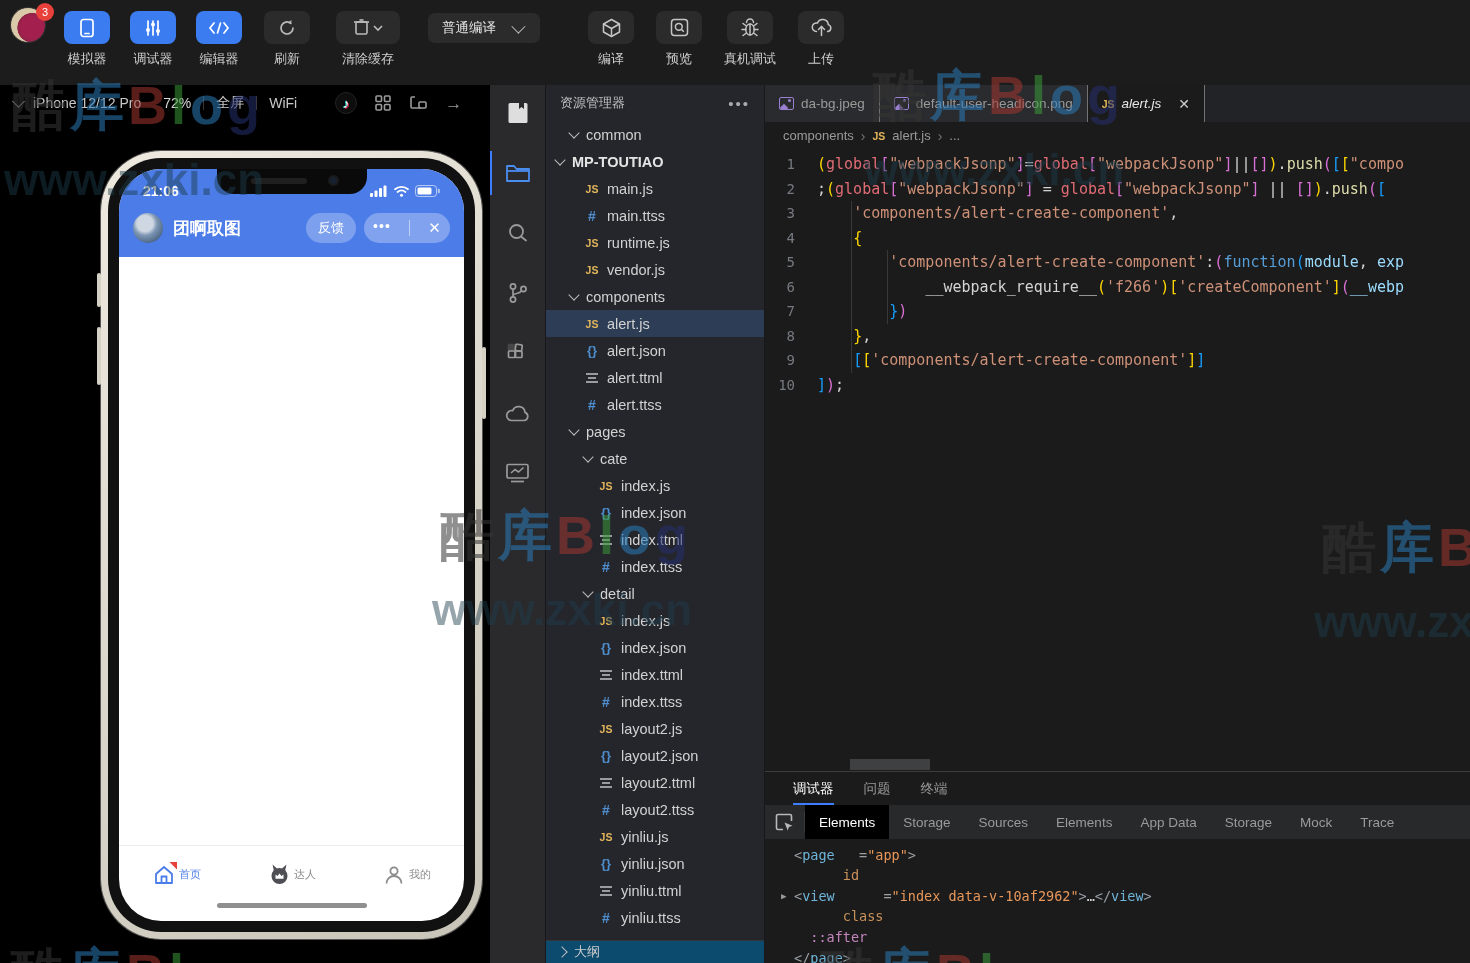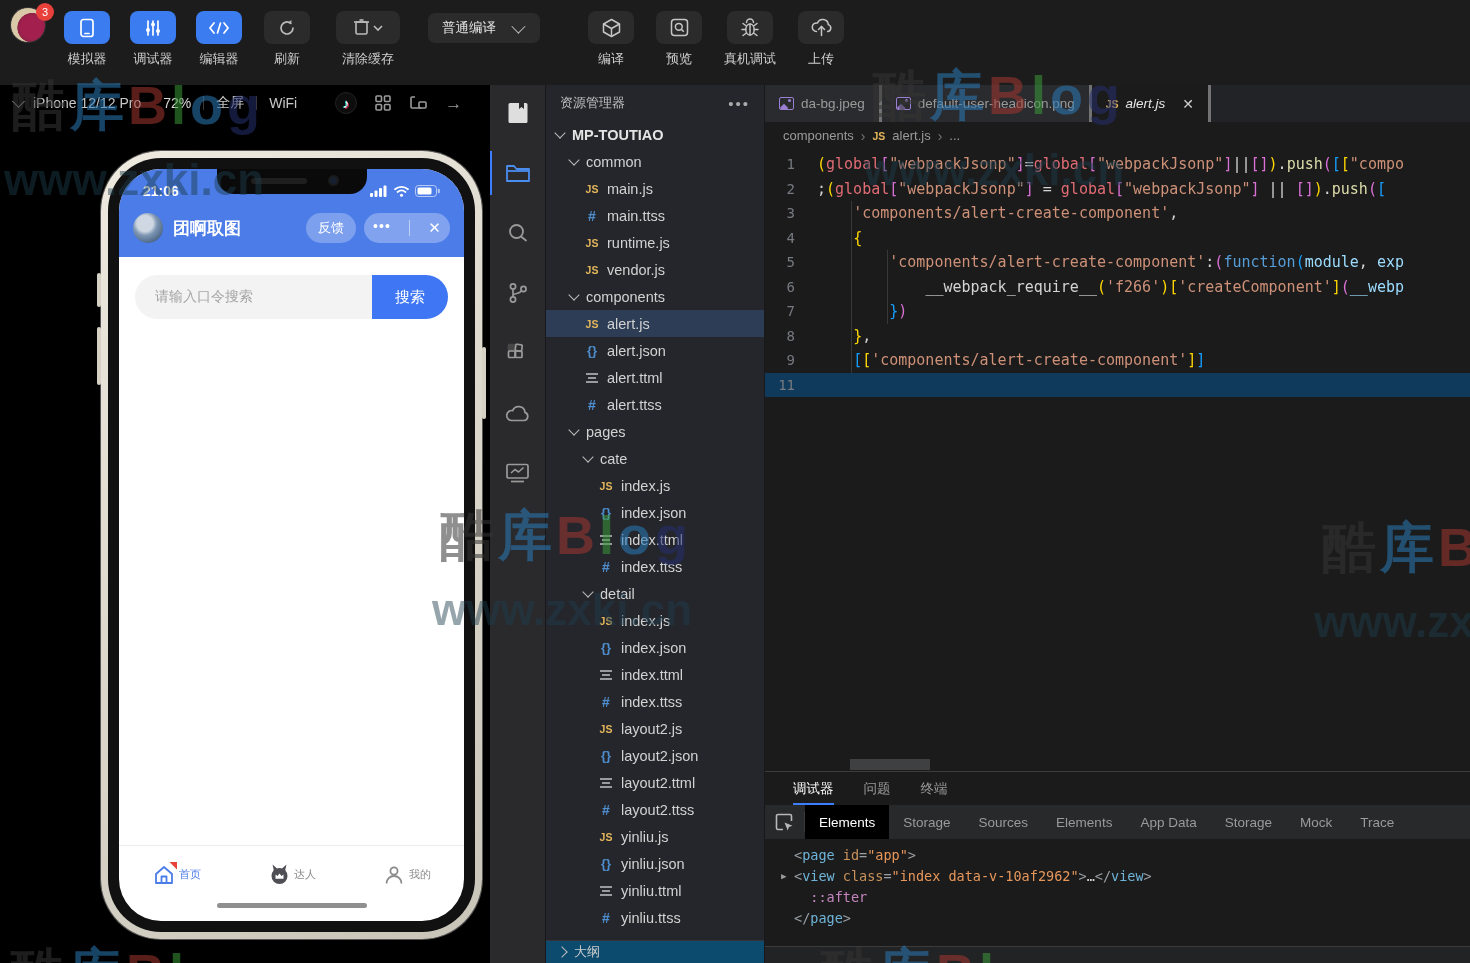--- a/index.html
+++ b/index.html
@@ -112,21 +112,21 @@
   .fi-ttml { display:inline-block; }
   .fi-ttml i { display:block; height:2px; background:#9a9aa0; margin:2px auto; }
   .outline-bar { position:absolute; left:0; right:0; bottom:0; height:23px; background:#0c4a6e;
     border-top:1px solid #36363a; display:flex; align-items:center; padding-left:12px; font-size:13px; color:#cfcfcf; }
   .outline-bar .t-chev { transform:rotate(-45deg); margin-top:0; }
 
   
   .editor-col { flex:1; display:flex; flex-direction:column; background:#1b1b1b; position:relative; overflow:hidden; }
   .tabstrip { height:37px; background:#222326; display:flex; flex:none; }
   .etab { display:flex; align-items:center; gap:7px; padding:0 14px; font-size:13.5px; color:#9a9a9a;
-    background:#2a2b2e; border-right:3px solid #737373; }
+    background:#2a2b2e; border-right:1px solid #737373; }
   .etab.active { background:#1b1b1b; color:#e6e6e6; }
   .etab.active .etab-label { font-style:italic; }
   .etab .close { margin-left:10px; color:#cfcfcf; font-size:14px; }
   .img-ico { width:15px; height:13px; border:1.5px solid #9b7fd0; border-radius:2px; position:relative; overflow:hidden; }
   .img-ico::after { content:""; position:absolute; left:1px; bottom:-2px; width:6px; height:6px;
     background:#9b7fd0; transform:rotate(45deg); }
   .img-ico::before { content:""; position:absolute; right:2px; top:1px; width:3px; height:3px; border-radius:50%; background:#9b7fd0; }
   .js-ico { color:#e2b55a; font-size:10.5px; font-weight:bold; }
   .breadcrumb { height:27px; display:flex; align-items:center; padding-left:18px; gap:7px;
     font-size:13px; color:#9a9a9a; flex:none; background:#1b1b1b; }
@@ -154,21 +154,21 @@
   .dbg-tab.active { color:#fff; box-shadow:inset 0 -2px 0 #3d7eff; }
   .devtools-tabs { height:34px; background:#28292b; display:flex; align-items:center; font-size:13.5px; color:#9a9a9a; flex:none; }
   .dt-inspect { width:40px; display:flex; align-items:center; justify-content:center;
     border-right:1px solid #3a3a3a; height:20px; }
   .dt-tab { padding:0 14px; height:100%; display:flex; align-items:center; }
   .dt-tab.active { background:#000; color:#fff; }
   .dom { flex:1; font-family:"DejaVu Sans Mono","Liberation Mono",monospace; font-size:13.5px;
     line-height:21px; padding:6px 0 0 16px; }
   .dom-line { display:flex; white-space:pre; }
   .dom-arrow { width:13px; color:#9a9a9a; font-size:9px; line-height:21px; flex:none; }
-  .dm-pun { color:#9aa0a6; } .dm-tag { color:#6fb4d8; } .dm-attr { color:#c8925a; }
+  .dm-pun { color:#9aa0a6; } .dm-tag { color:#6fb4d8; } .dm-attr { color:#c8925a;margin-top:20px; }
   .dm-val { color:#e8975a; } .dm-pseudo { color:#c586c0; } .dm-txt { color:#d4d4d4; }
   .dbg-bottom { flex:none; height:17px; border-top:1px solid #3c3c3c; background:#222325; }
 
   
   .wm { position:absolute; pointer-events:none; opacity:.55; z-index:50; }
   .wm-l1 { font-size:54px; font-weight:bold; letter-spacing:4px; white-space:nowrap; line-height:1; }
   .wm-l2 { font-size:44px; font-weight:bold; margin-top:26px; margin-left:-8px; color:#1e3d4d; white-space:nowrap; line-height:1; opacity:.85; }
   .wc-k1 { color:#353535; } .wc-k2 { color:#2a7ab8; } .wc-B { color:#a33730; }
   .wc-l { color:#3a9a3a; } .wc-o { color:#2a7ab8; } .wc-g { color:#26306e; }
 
@@ -388,26 +388,20 @@
                 <div class="p-apptitle">团啊取图</div>
                 <div class="p-feedback">反馈</div>
                 <div class="p-capsule">
                   <span class="dots">•••</span>
                   <span class="cdiv"></span>
                   <span class="x">✕</span>
                 </div>
               </div>
             </div>
 
-            <div class="p-search">
-              <div class="p-search-pill">
-                <div class="p-search-input">请输入口令搜索</div>
-                <div class="p-search-btn">搜索</div>
-              </div>
-            </div>
 
             <div class="p-body"></div>
 
             <div class="p-tabbar" id="phoneTabbar">
                 <div class="p-tab active">
                   <div class="p-tabicon">
                     <svg width="22" height="22" viewBox="0 0 22 22">
                       <g fill="none" stroke="#4a7de8" stroke-width="1.8" stroke-linejoin="round">
                         <path d="M3 10 L11 3 L19 10 V19 H3 Z"></path>
                         <rect x="8.5" y="12.5" width="5" height="6.5"></rect>
@@ -517,27 +511,27 @@
           </span>
         </div>
       </nav>
 
     <aside class="explorer">
       <div class="exp-header">
         <span>资源管理器</span>
         <span class="dots">•••</span>
       </div>
       <div class="tree" id="fileTree">
+          <div class="tree-row" style="padding-left: 24px;">
+            <span class="t-chev"></span>
+            <span>common</span>
+          </div>
           <div class="tree-row root" style="padding-left: 10px;">
             <span class="t-chev"></span>
             <span>MP-TOUTIAO</span>
-          </div>
-          <div class="tree-row" style="padding-left: 24px;">
-            <span class="t-chev"></span>
-            <span>common</span>
           </div>
           <div class="tree-row" style="padding-left: 38px;">
             <span class="fi fi-js">JS</span>
             <span>main.js</span>
           </div>
           <div class="tree-row" style="padding-left: 38px;">
             <span class="fi fi-ttss">#</span>
             <span>main.ttss</span>
           </div>
           <div class="tree-row" style="padding-left: 38px;">
@@ -701,21 +695,21 @@
         <div class="ig" style="left:122px;top:101px;height:74px;"></div>
       <div class="code-line"><span class="gut">1</span><span class="txt"><span class="tk-b1">(</span><span class="tk-red">global</span><span class="tk-b2">[</span><span class="tk-str">"webpackJsonp"</span><span class="tk-b2">]</span><span class="tk-wh">=</span><span class="tk-red">global</span><span class="tk-b2">[</span><span class="tk-str">"webpackJsonp"</span><span class="tk-b2">]</span><span class="tk-wh">||</span><span class="tk-b2">[]</span><span class="tk-b1">)</span><span class="tk-wh">.</span><span class="tk-fn">push</span><span class="tk-b2">(</span><span class="tk-b3">[</span><span class="tk-b1">[</span><span class="tk-str">"compo</span></span></div>
           <div class="code-line"><span class="gut">2</span><span class="txt"><span class="tk-wh">;</span><span class="tk-b1">(</span><span class="tk-red">global</span><span class="tk-b2">[</span><span class="tk-str">"webpackJsonp"</span><span class="tk-b2">]</span><span class="tk-wh"> = </span><span class="tk-red">global</span><span class="tk-b2">[</span><span class="tk-str">"webpackJsonp"</span><span class="tk-b2">]</span><span class="tk-wh"> || </span><span class="tk-b2">[]</span><span class="tk-b1">)</span><span class="tk-wh">.</span><span class="tk-fn">push</span><span class="tk-b2">(</span><span class="tk-b3">[</span></span></div>
           <div class="code-line"><span class="gut">3</span><span class="txt"><span class="tk-wh">    </span><span class="tk-str">'components/alert-create-component'</span><span class="tk-wh">,</span></span></div>
           <div class="code-line"><span class="gut">4</span><span class="txt"><span class="tk-wh">    </span><span class="tk-b1">{</span></span></div>
           <div class="code-line"><span class="gut">5</span><span class="txt"><span class="tk-wh">        </span><span class="tk-str">'components/alert-create-component'</span><span class="tk-wh">:</span><span class="tk-b2">(</span><span class="tk-kw">function</span><span class="tk-b3">(</span><span class="tk-var">module</span><span class="tk-wh">,</span><span class="tk-var"> exp</span></span></div>
           <div class="code-line"><span class="gut">6</span><span class="txt"><span class="tk-wh">            </span><span class="tk-wh">__webpack_require__</span><span class="tk-b1">(</span><span class="tk-str">'f266'</span><span class="tk-b1">)</span><span class="tk-b1">[</span><span class="tk-str">'createComponent'</span><span class="tk-b1">]</span><span class="tk-b2">(</span><span class="tk-var">__webp</span></span></div>
           <div class="code-line"><span class="gut">7</span><span class="txt"><span class="tk-wh">        </span><span class="tk-b3">}</span><span class="tk-b2">)</span></span></div>
           <div class="code-line"><span class="gut">8</span><span class="txt"><span class="tk-wh">    </span><span class="tk-b1">}</span><span class="tk-wh">,</span></span></div>
           <div class="code-line"><span class="gut">9</span><span class="txt"><span class="tk-wh">    </span><span class="tk-b3">[</span><span class="tk-b1">[</span><span class="tk-str">'components/alert-create-component'</span><span class="tk-b1">]</span><span class="tk-b3">]</span></span></div>
-          <div class="code-line current"><span class="gut">11</span><span class="txt"></span></div>
+          <div class="code-line"><span class="gut">10</span><span class="txt"><span class="tk-b3">]</span><span class="tk-b2">)</span><span class="tk-wh">;</span></span></div>
         </div>
 
       <div class="editor-empty"></div>
       <div class="hscroll">
           <div class="thumb"></div>
         </div>
 
       <div class="debug">
         <div class="dbg-tabs" id="dbgTabs">
             <div class="dbg-tab active">调试器</div>

